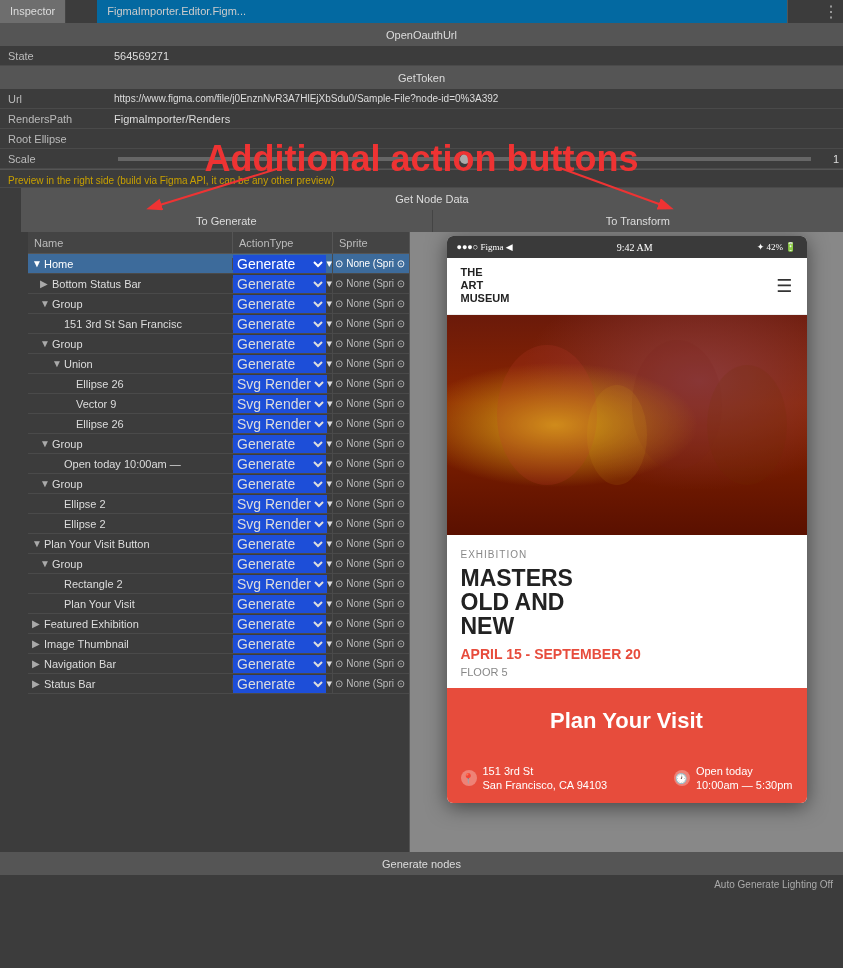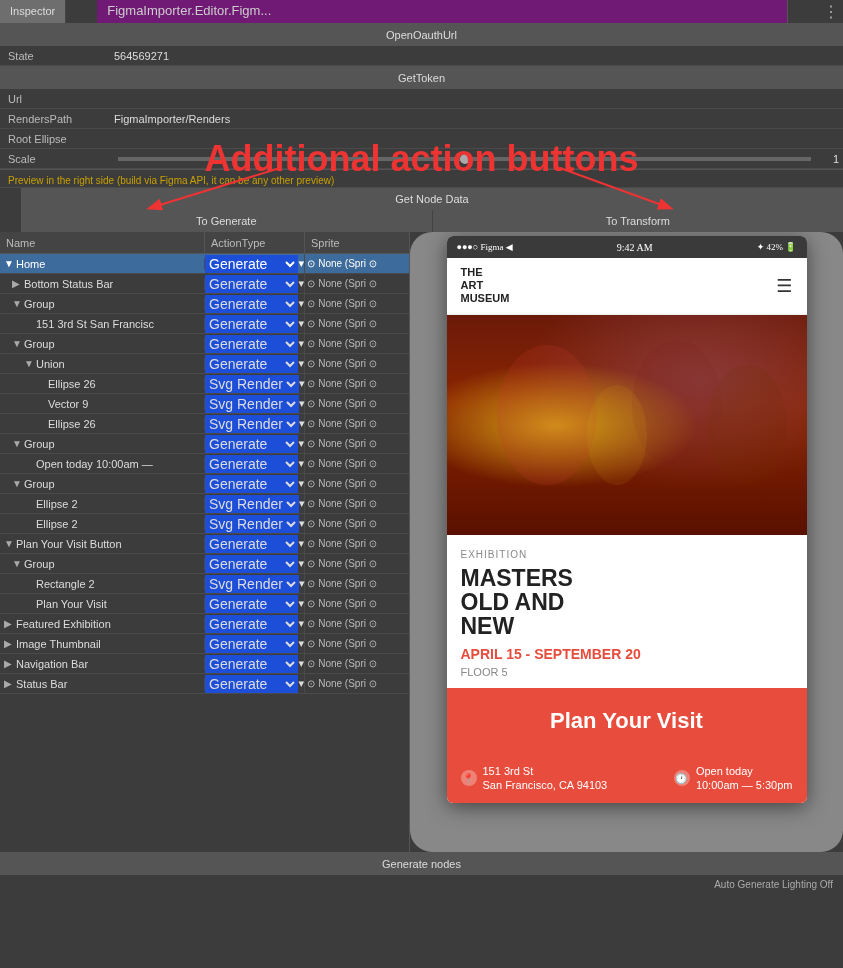--- a/index.html
+++ b/index.html
@@ -2,21 +2,21 @@
 <html><head>
   <meta charset="utf-8">
   <style>
     * { box-sizing: border-box; margin: 0; padding: 0; }
     body { font-family: -apple-system, BlinkMacSystemFont, 'Segoe UI', sans-serif; font-size: 11px; background: #3c3c3c; color: #ddd; height: 968px; overflow: hidden; }
 
     
     .top-bar { display: flex; align-items: flex-end; background: #3c3c3c; border-bottom: 1px solid #555; height: 24px; gap: 31px; }
     .top-tab { padding: 0 10px; height: 24px; line-height: 24px; background: #5a5a5a; color: #ddd; font-size: 11px; cursor: pointer; border-right: 1px solid #444; }
     .top-tab.active { background: #6e6e6e; }
-    .top-tab-title { flex: 1; padding: 0 10px; height: 24px; line-height: 24px; color: #ccc; font-size: 13px; background: #701a75; border-right: 1px solid #555; }
+    .top-tab-title { flex: 1; padding: 0 10px; height: 24px; line-height: 24px; color: #ccc; font-size: 11px; background: #0369a1; border-right: 1px solid #555; }
     .top-dots { width: 24px; height: 24px; display: flex; align-items: center; justify-content: center; color: #aaa; font-size: 16px; cursor: pointer; }
 
     
     .fields-area { background: #3c3c3c; border-bottom: 1px solid #555; }
     .field-row { display: flex; align-items: center; height: 20px; border-bottom: 1px solid #4a4a4a; }
     .field-label { width: 110px; padding: 0 8px; color: #bbb; font-size: 11px; flex-shrink: 0; }
     .field-value { flex: 1; padding: 0 4px; color: #ddd; font-size: 11px; background: transparent; overflow: hidden; text-overflow: ellipsis; white-space: nowrap; }
 
     
     .btn-row { display: flex; height: 22px; border-bottom: 1px solid #555; }
@@ -30,40 +30,40 @@
     .scale-thumb { width: 10px; height: 10px; background: #aaa; border-radius: 50%; position: absolute; top: -3px; left: 50%; transform: translateX(-50%); cursor: pointer; }
     .scale-val { width: 24px; padding-right: 4px; color: #ddd; font-size: 11px; text-align: right; }
 
     
     .warning-text { color: #c8a000; font-size: 10px; padding: 2px 8px; height: 18px; line-height: 18px; overflow: hidden; text-overflow: ellipsis; white-space: nowrap; border-bottom: 1px solid #4a4a4a; }
 
     
     .main-area { display: flex; height: 620px; }
 
     
-    .tree-panel { width: 410px; flex-shrink: 0; background: #3c3c3c; border-right: 1px solid #555; overflow-y: auto; }
+    .tree-panel { width: 410px; flex-shrink: 0; background: #3c3c3c; border-right: 1px solid #555; overflow-y: auto; padding-left: 28px; }
     .tree-header { display: flex; height: 22px; background: #444; border-bottom: 1px solid #555; }
     .tree-col-name { width: 205px; padding: 0 6px; line-height: 22px; color: #bbb; font-size: 11px; border-right: 1px solid #555; }
     .tree-col-action { width: 100px; padding: 0 6px; line-height: 22px; color: #bbb; font-size: 11px; border-right: 1px solid #555; }
     .tree-col-sprite { flex: 1; padding: 0 6px; line-height: 22px; color: #bbb; font-size: 11px; }
 
     .tree-row { display: flex; align-items: center; height: 20px; border-bottom: 1px solid #4a4a4a; cursor: pointer; }
     .tree-row.selected { background: #3d6b9b; }
     .tree-row.selected * { color: #fff !important; }
     .tree-name { width: 205px; padding: 0 4px; color: #ddd; font-size: 11px; white-space: nowrap; overflow: hidden; text-overflow: ellipsis; border-right: 1px solid #4a4a4a; display: flex; align-items: center; }
     .tree-action { width: 100px; border-right: 1px solid #4a4a4a; display: flex; align-items: center; height: 20px; }
     .tree-action select { background: #1d4ed8; border: none; color: #ddd; font-size: 14px; width: 96px; height: 18px; }
     .tree-sprite { flex: 1; display: flex; align-items: center; height: 20px; padding: 0 2px; font-size: 10px; color: #bbb; }
     .arrow { display: inline-block; width: 12px; color: #aaa; font-size: 10px; flex-shrink: 0; }
     .indent1 { padding-left: 12px; }
     .indent2 { padding-left: 24px; }
     .indent3 { padding-left: 36px; }
 
     
-    .preview-panel { flex: 1; background: #888; display: flex; align-items: flex-start; justify-content: center; overflow: hidden; padding: 4px; border-radius: 22px; }
+    .preview-panel { flex: 1; background: #888; display: flex; align-items: flex-start; justify-content: center; overflow: hidden; padding: 4px; }
     .phone-frame { width: 360px; background: #fff; border-radius: 6px; overflow: hidden; box-shadow: 0 4px 20px rgba(0,0,0,0.5); font-family: Georgia, serif; }
     .phone-status { background: #3a3a3a; color: #fff; display: flex; justify-content: space-between; align-items: center; padding: 2px 10px; font-size: 10px; height: 22px; }
     .phone-nav { background: #fff; display: flex; justify-content: space-between; align-items: center; padding: 8px 14px; border-bottom: 1px solid #eee; gap: 24px; }
     .museum-logo { font-size: 11px; font-weight: bold; font-family: sans-serif; line-height: 1.2; color: #222; }
     .hamburger { font-size: 18px; color: #333; }
     .hero-image { width: 100%; height: 220px; background: linear-gradient(135deg, #8b1a1a 0%, #c0392b 30%, #922b21 60%, #5d0000 100%); position: relative; overflow: hidden; }
     .hero-painting { width: 100%; height: 100%; background: 
       radial-gradient(ellipse at 30% 50%, #d4a017 0%, transparent 40%),
       radial-gradient(ellipse at 70% 30%, #8b3a3a 0%, transparent 50%),
       linear-gradient(180deg, #6b1a0a 0%, #8b2500 40%, #5a1000 100%); }
@@ -108,20 +108,21 @@
   </div>
 </div>
 
 <div class="btn-row">
   <button style="flex:1">GetToken</button>
 </div>
 
 <div class="fields-area">
   <div class="field-row">
     <span class="field-label">Url</span>
+    <span class="field-value" style="font-size:10px;">https://www.figma.com/file/j0EnznNvR3A7HlEjXbSdu0/Sample-File?node-id=0%3A392</span>
   </div>
   <div class="field-row">
     <span class="field-label">RendersPath</span>
     <span class="field-value">FigmaImporter/Renders</span>
   </div>
   <div class="field-row">
     <span class="field-label">Root Ellipse</span>
   </div>
   <div class="scale-row">
     <span class="scale-label">Scale</span>

